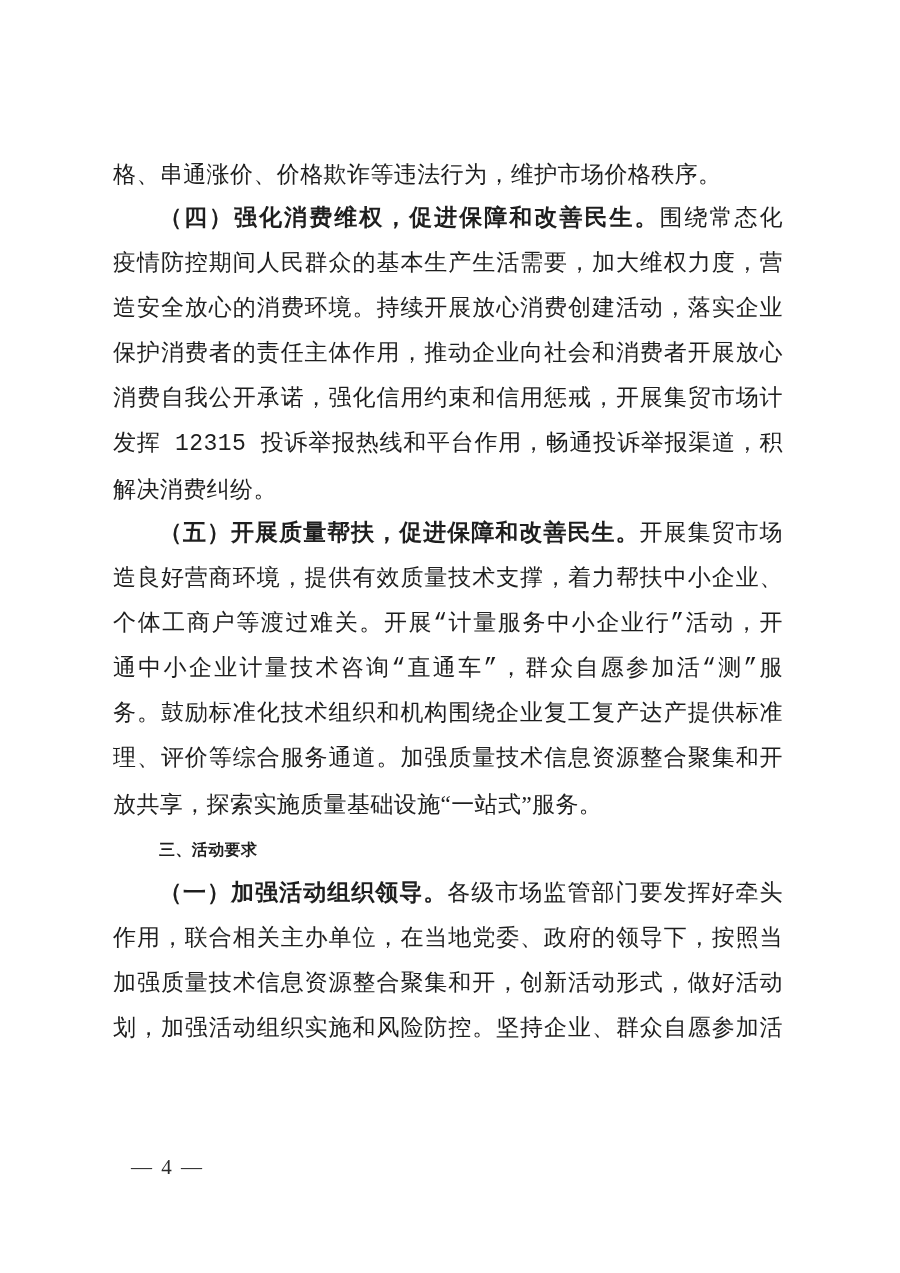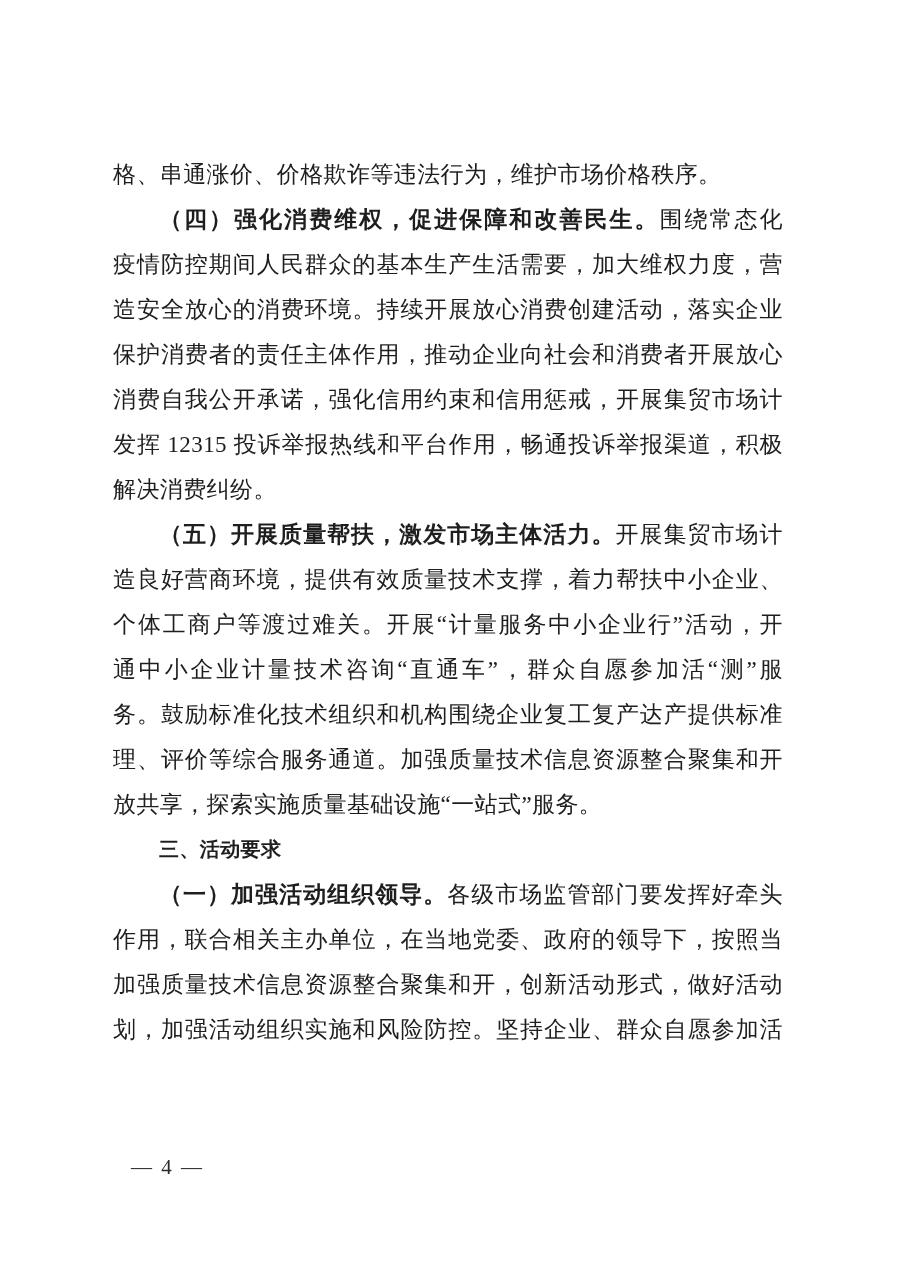--- a/index.html
+++ b/index.html
@@ -38,23 +38,24 @@
   .line .b {
     font-weight: 700;
   }
   .indent {
     text-indent: 46px;
   }
   .fill {
     text-align: justify;
     text-align-last: justify;
     text-justify: inter-character;
+    font-family: Liberation Mono, monospace;
   }
   .heading {
-    font-size: 20px;
+    font-size: 16px;
   }
   .page-footer {
     position: absolute;
     left: 131px;
     top: 1155px;
     font-size: 21px;
     letter-spacing: 2px;
     color: #2a2a2a;
   }
 </style>
@@ -75,21 +76,21 @@
 
     <div class="line fill"><span>保护消费者的责任主体作用，推动企业向社会和消费者开展放心</span></div>
 
     <div class="line fill"><span>消费自我公开承诺，强化信用约束和信用惩戒，开展集贸市场计</span></div>
 
 
     <div class="line fill"><span>发挥 12315 投诉举报热线和平台作用，畅通投诉举报渠道，积极</span></div>
 
     <div class="line"><span>解决消费纠纷。</span></div>
 
-    <div class="line indent fill"><span class="b">（五）开展质量帮扶，激发市场主体活力。</span><span>开展集贸市场计</span></div>
+    <div class="line indent fill"><span class="b">（五）开展质量帮扶，促进保障和改善民生。</span><span>开展集贸市场计</span></div>
 
     <div class="line fill"><span>造良好营商环境，提供有效质量技术支撑，着力帮扶中小企业、</span></div>
 
     <div class="line fill"><span>个体工商户等渡过难关。开展“计量服务中小企业行”活动，开</span></div>
 
     <div class="line fill"><span>通中小企业计量技术咨询“直通车”，群众自愿参加活“测”服</span></div>
 
     <div class="line fill"><span>务。鼓励标准化技术组织和机构围绕企业复工复产达产提供标准</span></div>
 
 

